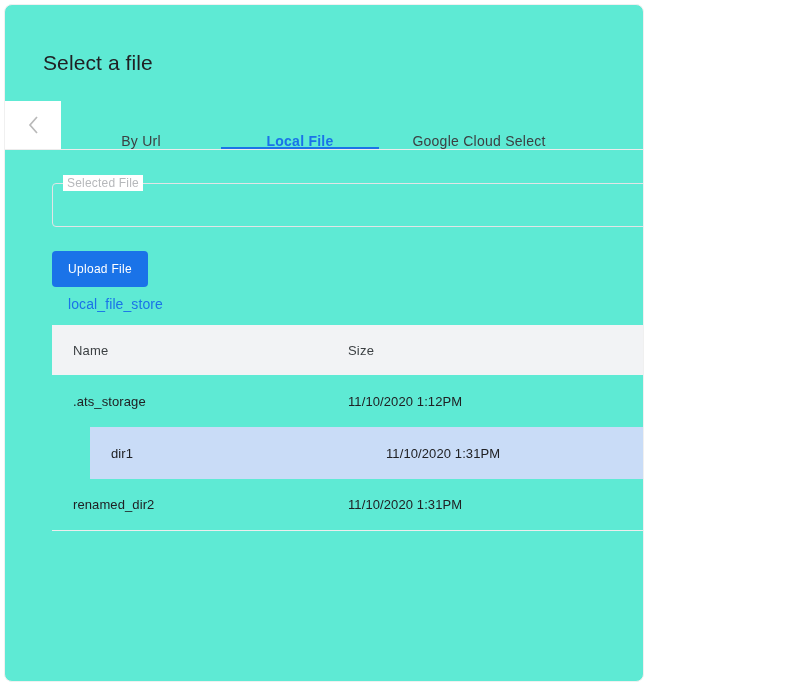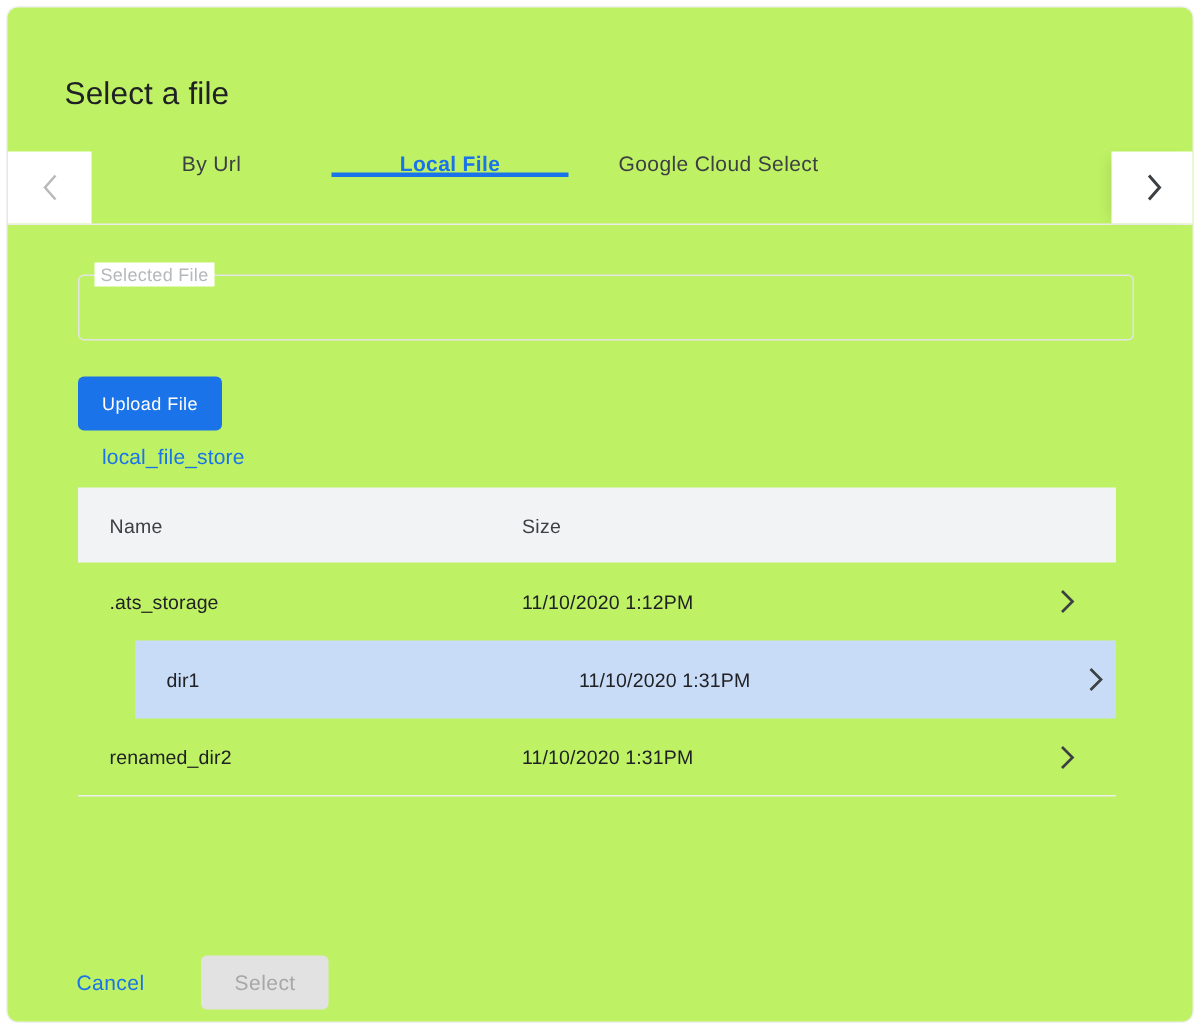--- a/index.html
+++ b/index.html
@@ -13,23 +13,23 @@
     font-family: "Liberation Sans", sans-serif;
     -webkit-font-smoothing: antialiased;
     color: #202124;
     overflow: hidden;
   }
 
   .dialog {
     position: absolute;
     left: 4px;
     top: 4px;
-    width: 792px;
+    width: 640px;
     height: 678px;
-    background: #bef264;
+    background: #5eead4;
     border-radius: 8px;
     border: 1px solid #f0f0f0;
     box-sizing: border-box;
     overflow: hidden;
   }
 
   
   .dialog-title {
     position: absolute;
     left: 38px;
@@ -64,21 +64,21 @@
   }
   .tab-arrow.left svg { stroke: #b9b9b9; }
   .tab-arrow.right {
     box-shadow: -6px 0 8px -4px rgba(0,0,0,0.10);
   }
   .tab-arrow.right svg { stroke: #3c4043; }
 
   .tab-scroll {
     flex: 1 1 auto;
     display: flex;
-    align-items: flex-start;
+    align-items: flex-end;
     overflow: hidden;
     position: relative;
   }
   .tab {
     flex: 0 0 auto;
     display: flex;
     align-items: center;
     justify-content: center;
     padding: 0 18px;
     font-size: 14px;
@@ -340,18 +340,14 @@
         <div class="chev-btn">
           <svg width="11" height="18" viewBox="0 0 11 18" fill="none" stroke-width="1.8">
             <path d="M2 2 L9 9 L2 16"></path>
           </svg>
         </div>
       </div>
     </div>
 
   </div>
 
-  <div class="footer">
-    <button class="btn-cancel">Cancel</button>
-    <button class="btn-select" disabled="">Select</button>
-  </div>
 
 </div>
 
 </body></html>

